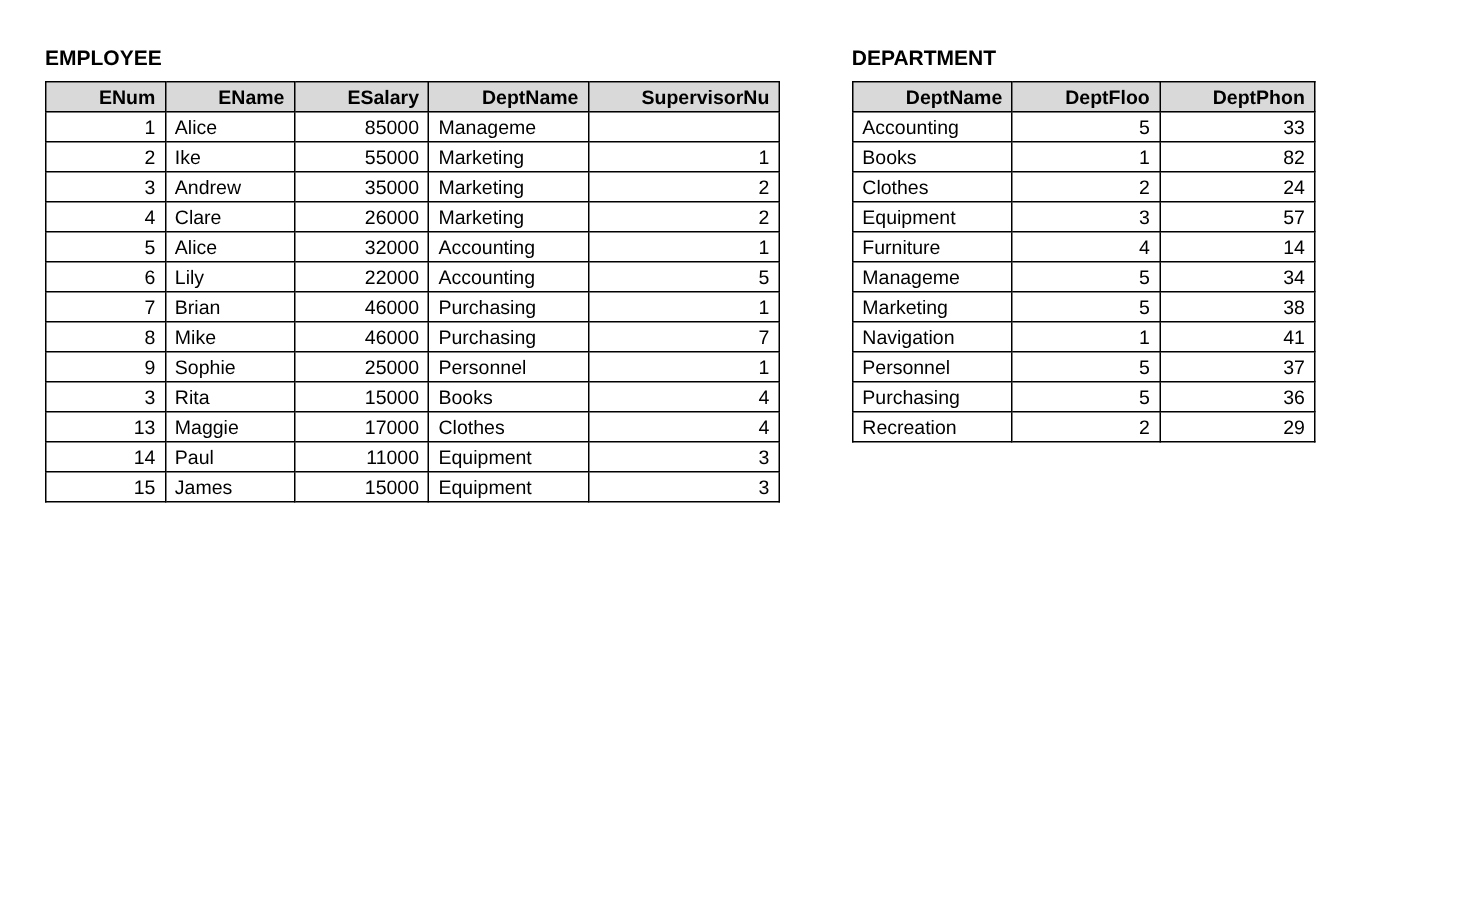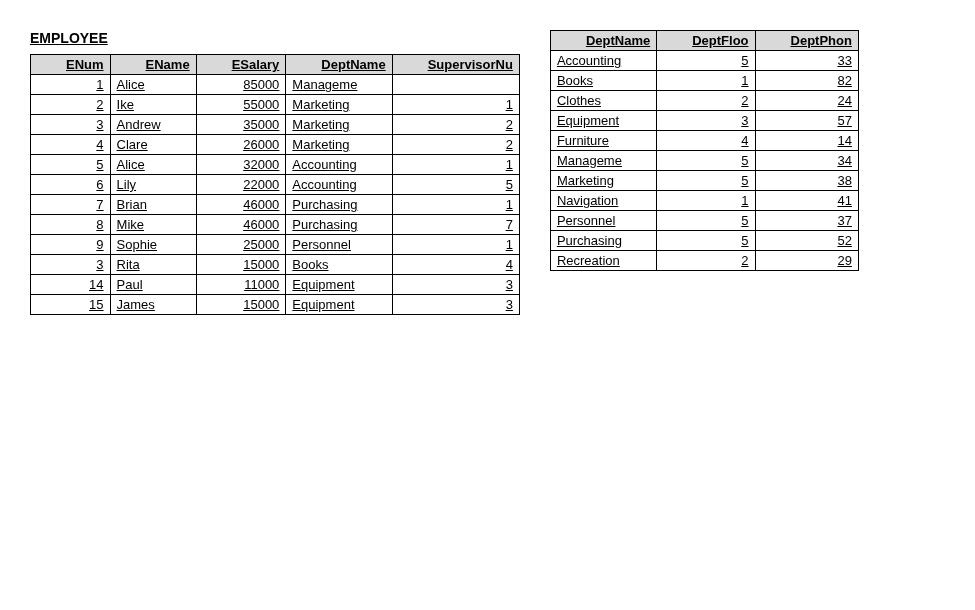--- a/index.html
+++ b/index.html
@@ -14,23 +14,22 @@
       font-size: 13px;
       color: #000000;
       width: 975px;
       min-height: 610px;
       padding: 10px;
     }
 
     .page-container {
       display: flex;
       flex-direction: row;
-      gap: 30px;
+      gap: 48px;
       padding: 20px;
-      text-decoration: underline;
     }
 
     .section-title {
       font-weight: bold;
       font-size: 14px;
       margin-bottom: 8px;
     }
 
     table {
       border-collapse: collapse;
@@ -146,38 +145,46 @@
             <td class="num">1</td>
           </tr>
           <tr>
             <td class="num">3</td>
             <td class="text">Rita</td>
             <td class="num">15000</td>
             <td class="text">Books</td>
             <td class="num">4</td>
           </tr>
           <tr>
+            <td class="num">13</td>
+            <td class="text">Maggie</td>
+            <td class="num">17000</td>
+            <td class="text">Clothes</td>
+            <td class="num">4</td>
+          </tr>
+          <tr>
             <td class="num">14</td>
             <td class="text">Paul</td>
             <td class="num">11000</td>
             <td class="text">Equipment</td>
             <td class="num">3</td>
           </tr>
           <tr>
             <td class="num">15</td>
             <td class="text">James</td>
             <td class="num">15000</td>
             <td class="text">Equipment</td>
             <td class="num">3</td>
           </tr>
         </tbody>
     </table>
   </div>
 
   <div class="department-section">
+    <div class="section-title">DEPARTMENT</div>
     <table>
       <thead>
         <tr id="department-header-row">
         <th>DeptName</th>
             <th>DeptFloo</th>
             <th>DeptPhon</th>
           </tr>
       </thead>
       <tbody id="department-body">
       <tr>
@@ -221,21 +228,21 @@
             <td class="num">41</td>
           </tr>
           <tr>
             <td class="text">Personnel</td>
             <td class="num">5</td>
             <td class="num">37</td>
           </tr>
           <tr>
             <td class="text">Purchasing</td>
             <td class="num">5</td>
-            <td class="num">52</td>
+            <td class="num">36</td>
           </tr>
           <tr>
             <td class="text">Recreation</td>
             <td class="num">2</td>
             <td class="num">29</td>
           </tr>
         </tbody>
     </table>
   </div>
 </div>

